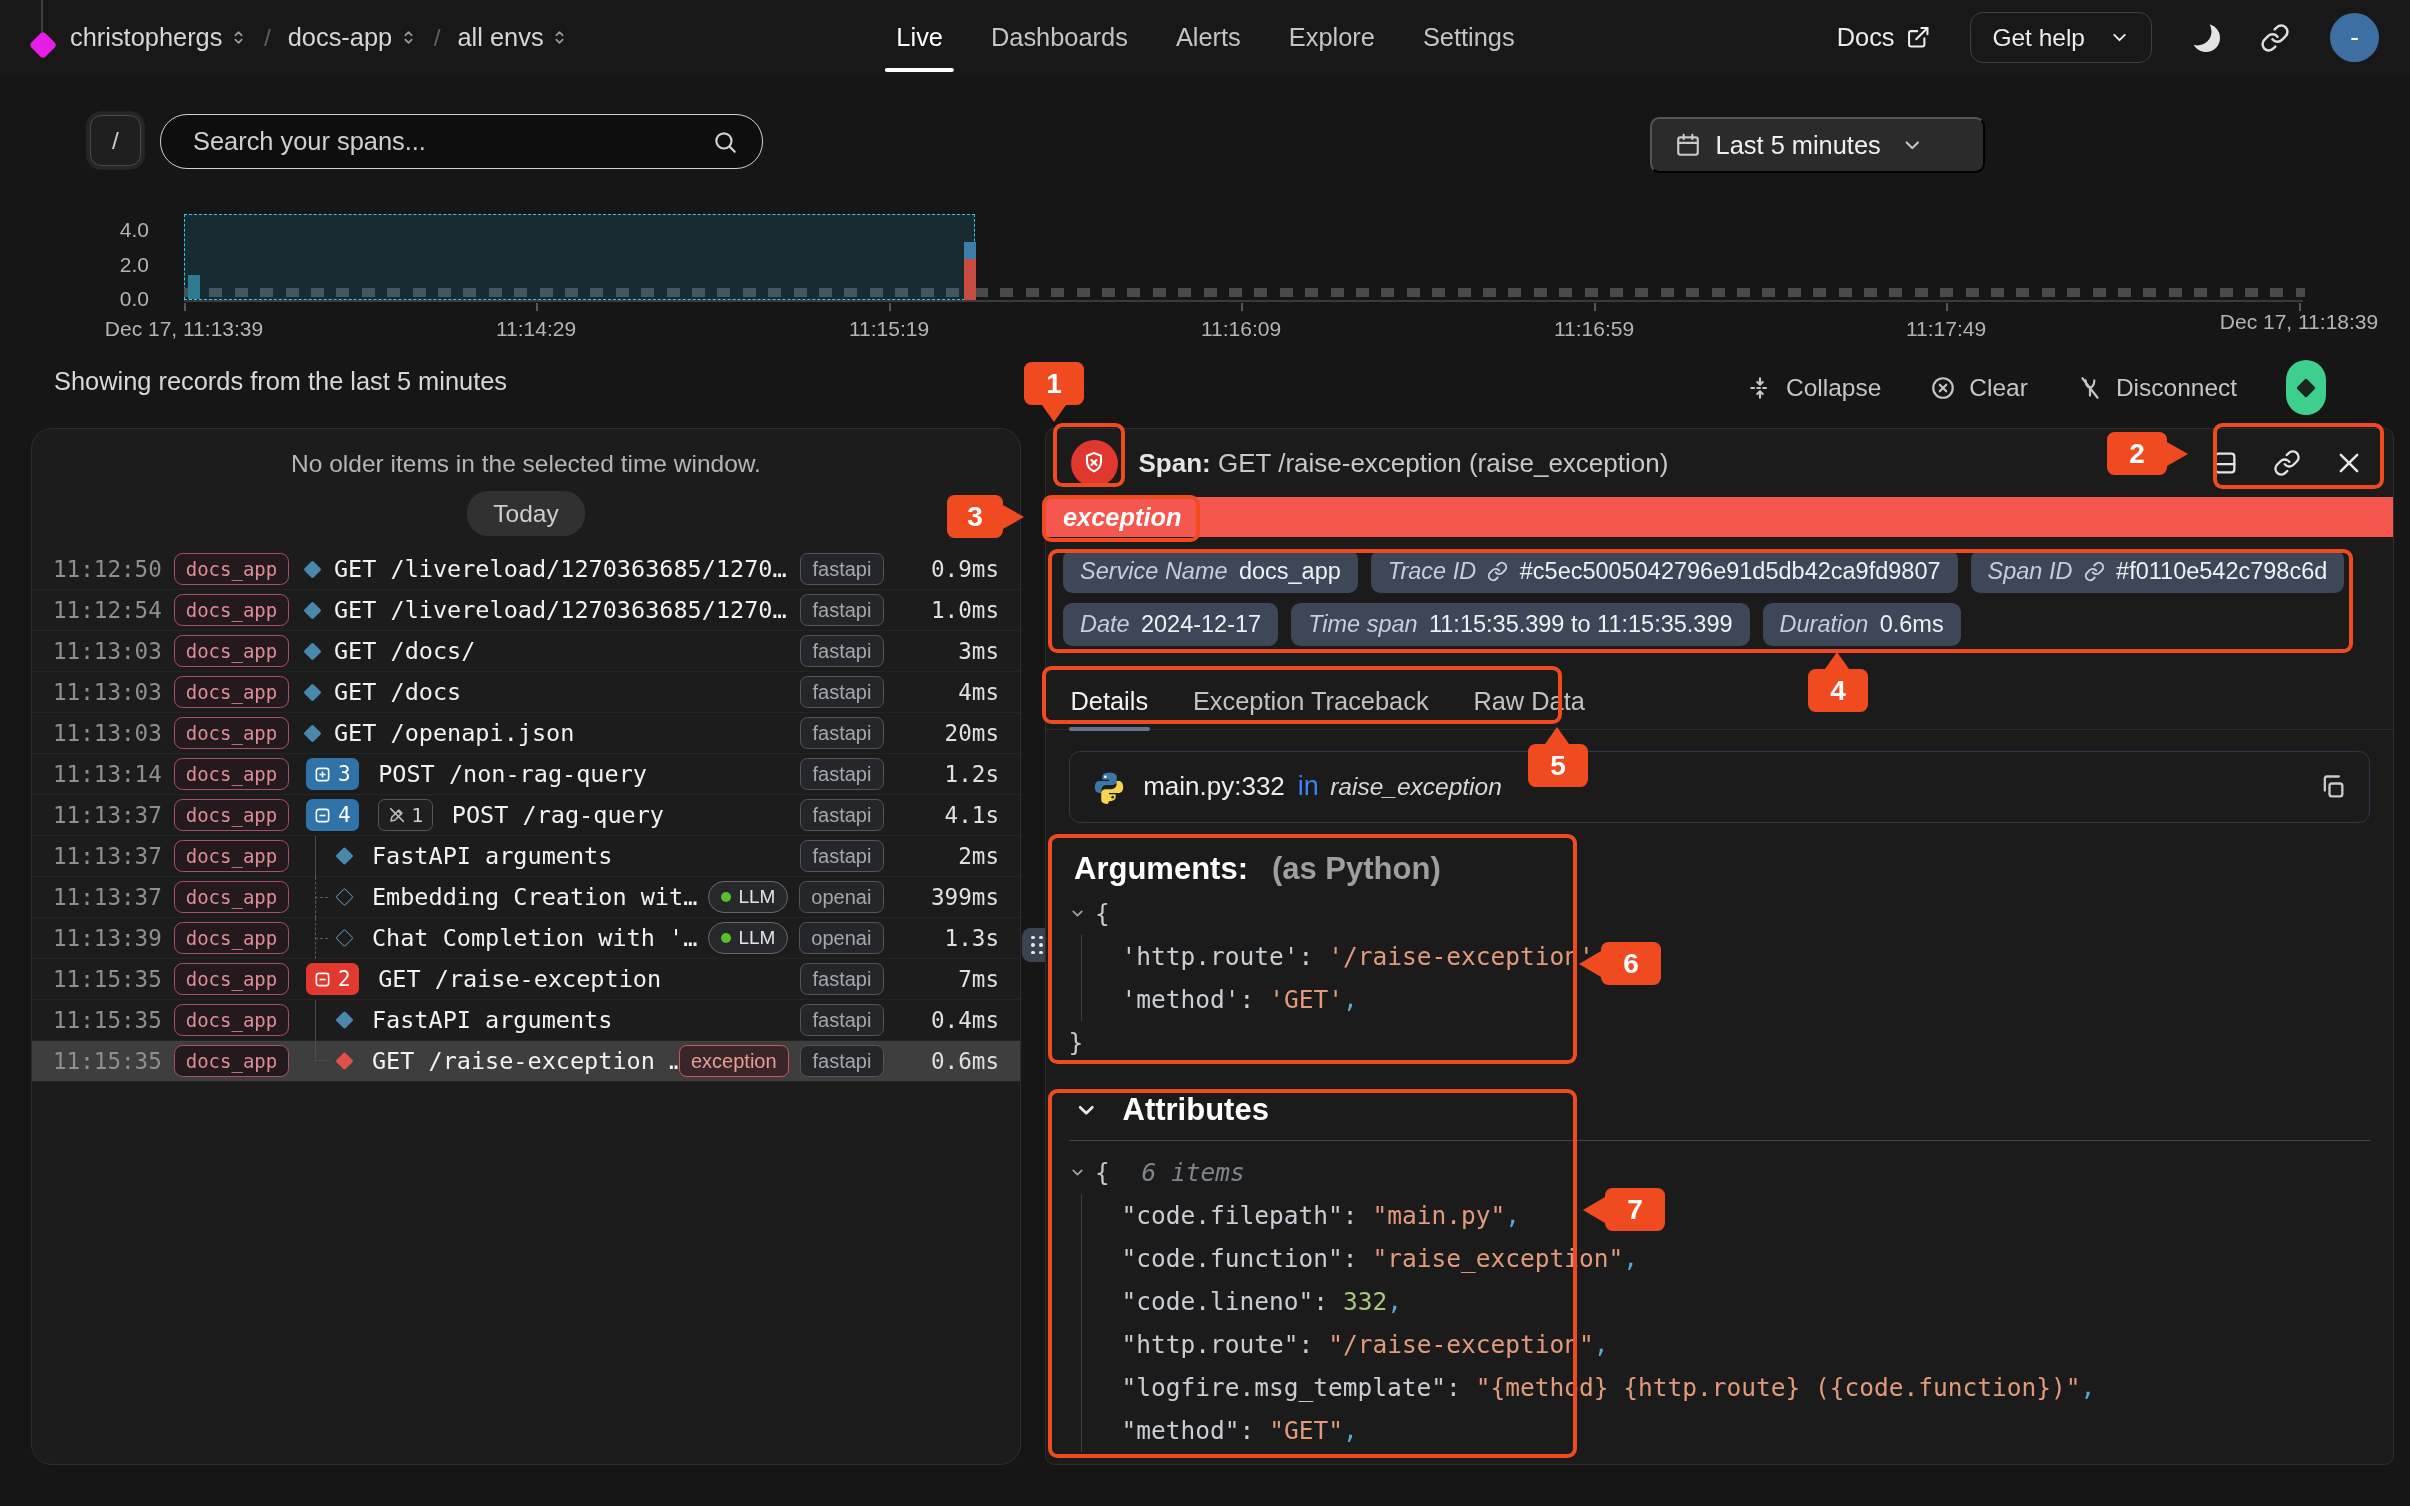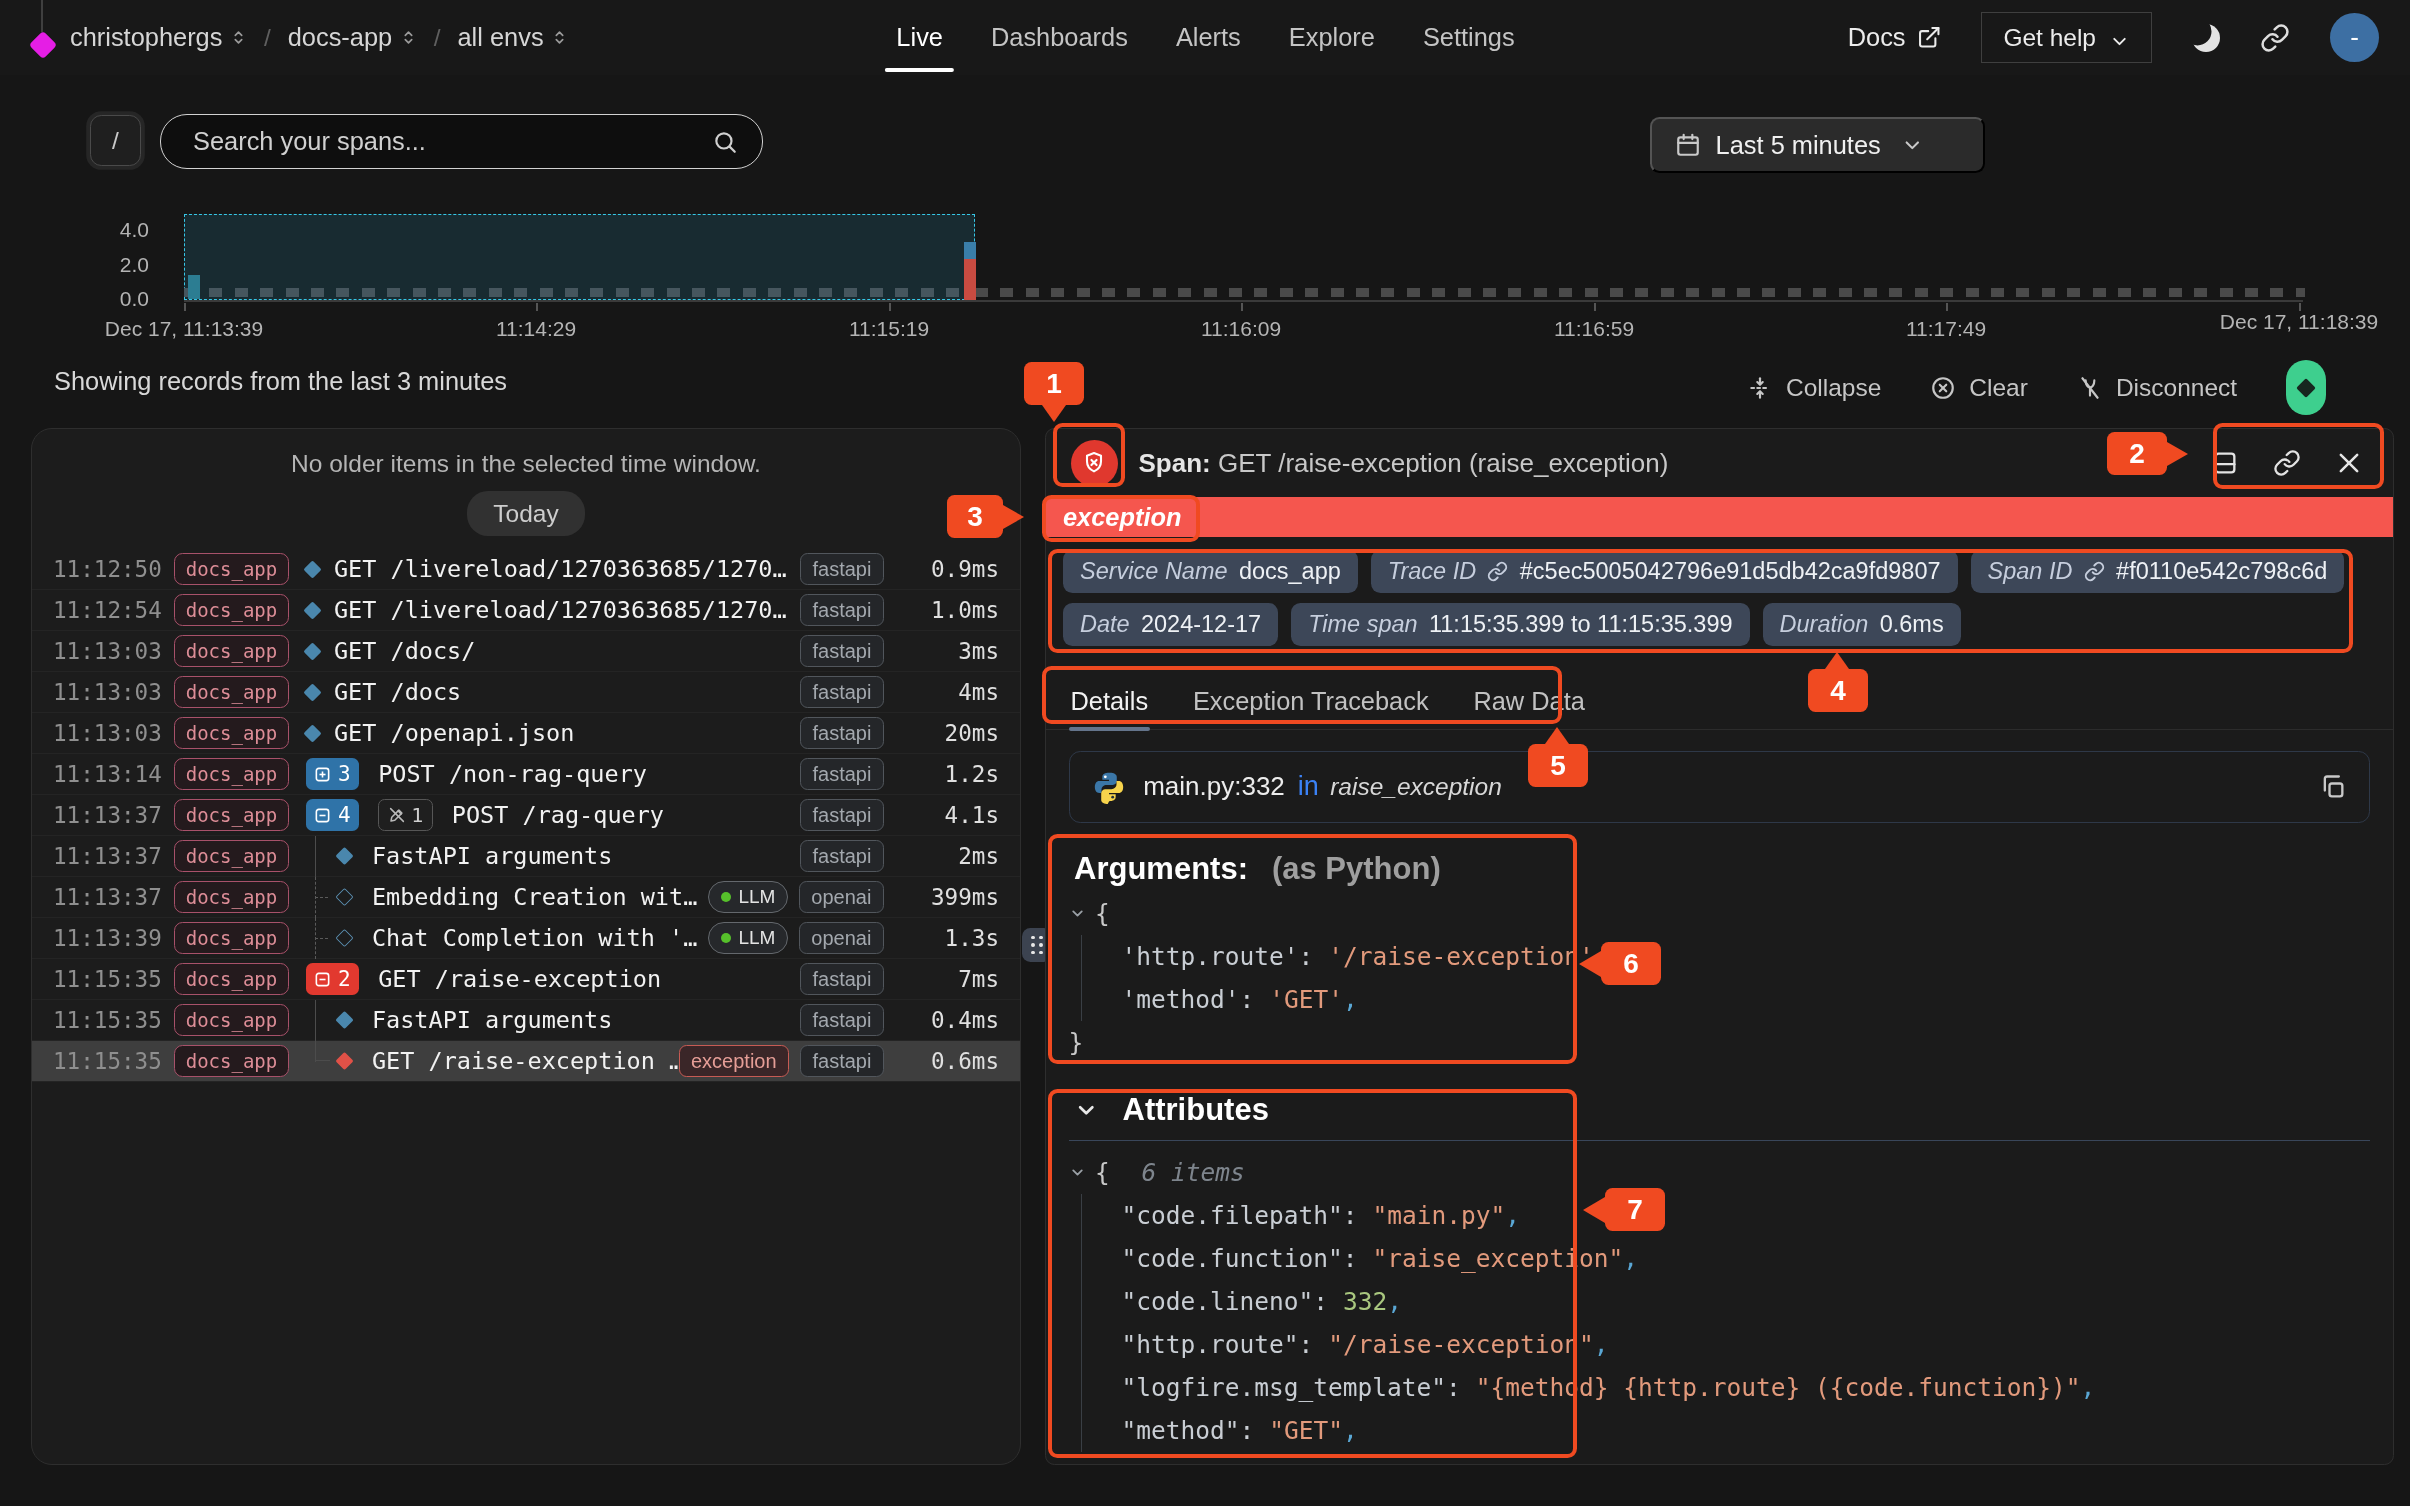--- a/index.html
+++ b/index.html
@@ -19,21 +19,21 @@
   .logo-diamond{position:absolute;left:33px;top:35px;width:20px;height:20px;background:#e51ee5;border-radius:3.8px;transform:rotate(45deg)}
   .breadcrumb{position:absolute;left:70px;top:0;height:75px;display:flex;align-items:center;font-size:25.4px;color:#d6d6d6}
   .bc-item{display:inline-flex;align-items:center;gap:7.5px;cursor:pointer}
   .bc-slash{color:#5f5f5f;margin:0 17px;font-size:24.5px}
   .nav-tabs{position:absolute;left:50%;transform:translateX(-50%);top:0;height:75px;display:flex;align-items:center;gap:48px}
   .nav-tab{position:relative;font-size:25.4px;color:#c4c4c4;height:75px;display:flex;align-items:center;cursor:pointer}
   .nav-tab.active{color:#ffffff}
   .nav-tab.active::after{content:"";position:absolute;left:-11.3px;right:-11.3px;bottom:2.8px;height:3.8px;background:#fff;border-radius:1.9px}
   .nav-right{position:absolute;right:32px;top:0;height:75px;display:flex;align-items:center;gap:40px}
   .docs-link{display:flex;align-items:center;gap:11.3px;font-size:25.4px;color:#ececec;cursor:pointer}
-  .gethelp-btn{display:flex;align-items:flex-end;gap:13px;font-size:24.5px;color:#ececec;border:1.9px solid #3f3f3f;border-radius:0;padding:10.4px 21px;cursor:pointer;background:transparent}
+  .gethelp-btn{display:flex;align-items:center;gap:24px;font-size:24.5px;color:#ececec;border:1.9px solid #3f3f3f;border-radius:13px;padding:10.4px 21px;cursor:pointer;background:transparent}
   .icon-btn{color:#dedede;cursor:pointer;display:flex;align-items:center}
   .moon{width:28px;height:28px;border-radius:50%;box-shadow:inset -8.5px -6.6px 0 0 #e3e3e3}
   .avatar{width:49px;height:49px;border-radius:50%;background:#3d6fa3;color:#fff;font-size:26px;display:flex;align-items:center;justify-content:center;cursor:pointer}
 
   
   .keycap{position:absolute;left:90px;top:115px;width:51px;height:51px;border:1.9px solid #4a4a4a;border-radius:11.3px;background:#1f1f1f;box-shadow:0 0 0 3.8px #262626;color:#c9c9c9;font-size:24.5px;display:flex;align-items:center;justify-content:center}
   .search{position:absolute;left:160px;top:114px;width:603px;height:55px;border:1.9px solid #d2d2d2;border-radius:27px;background:#0e0e0e;display:flex;align-items:center;padding:0 24.5px 0 32px}
   .search input{flex:1;background:transparent;border:none;outline:none;color:#e8e8e8;font-size:25.4px;font-family:"Liberation Sans",sans-serif}
   .search input::placeholder{color:#d0d0d0}
   .pickbtn{position:absolute;top:117px;height:56px;background:#2b2b2b;border-radius:9.4px;display:flex;align-items:center;gap:15px;padding:0 22.6px;font-size:25.4px;color:#f0f0f0;cursor:pointer}
@@ -253,21 +253,21 @@
       <div class="tickmark" style="left: 1241px;"></div>
       <div class="xlab" style="left: 1241px; top: 119px;">11:16:09</div>
       <div class="tickmark" style="left: 1594px;"></div>
       <div class="xlab" style="left: 1594px; top: 119px;">11:16:59</div>
       <div class="tickmark" style="left: 1946px;"></div>
       <div class="xlab" style="left: 1946px; top: 119px;">11:17:49</div>
       <div class="tickmark" style="left: 2299px;"></div>
       <div class="xlab" style="left: 2299px; top: 112px;">Dec 17, 11:18:39</div>
     </div>
 
-  <div class="showing">Showing records from the last 3 minutes</div>
+  <div class="showing">Showing records from the last 5 minutes</div>
   <div class="statctrls">
     <span class="statbtn">
       <svg width="26" height="26" viewBox="0 0 24 24" fill="none" stroke="#c6c6c6" stroke-width="2" stroke-linecap="round" stroke-linejoin="round">
           <line x1="4" y1="12" x2="20" y2="12" stroke-dasharray="2.5 3"></line>
           <path d="M12 3v5"></path>
           <path d="M9.5 6.5L12 9l2.5-2.5"></path>
           <path d="M12 21v-5"></path>
           <path d="M9.5 17.5L12 15l2.5 2.5"></path>
         </svg>
       <span>Collapse</span>

